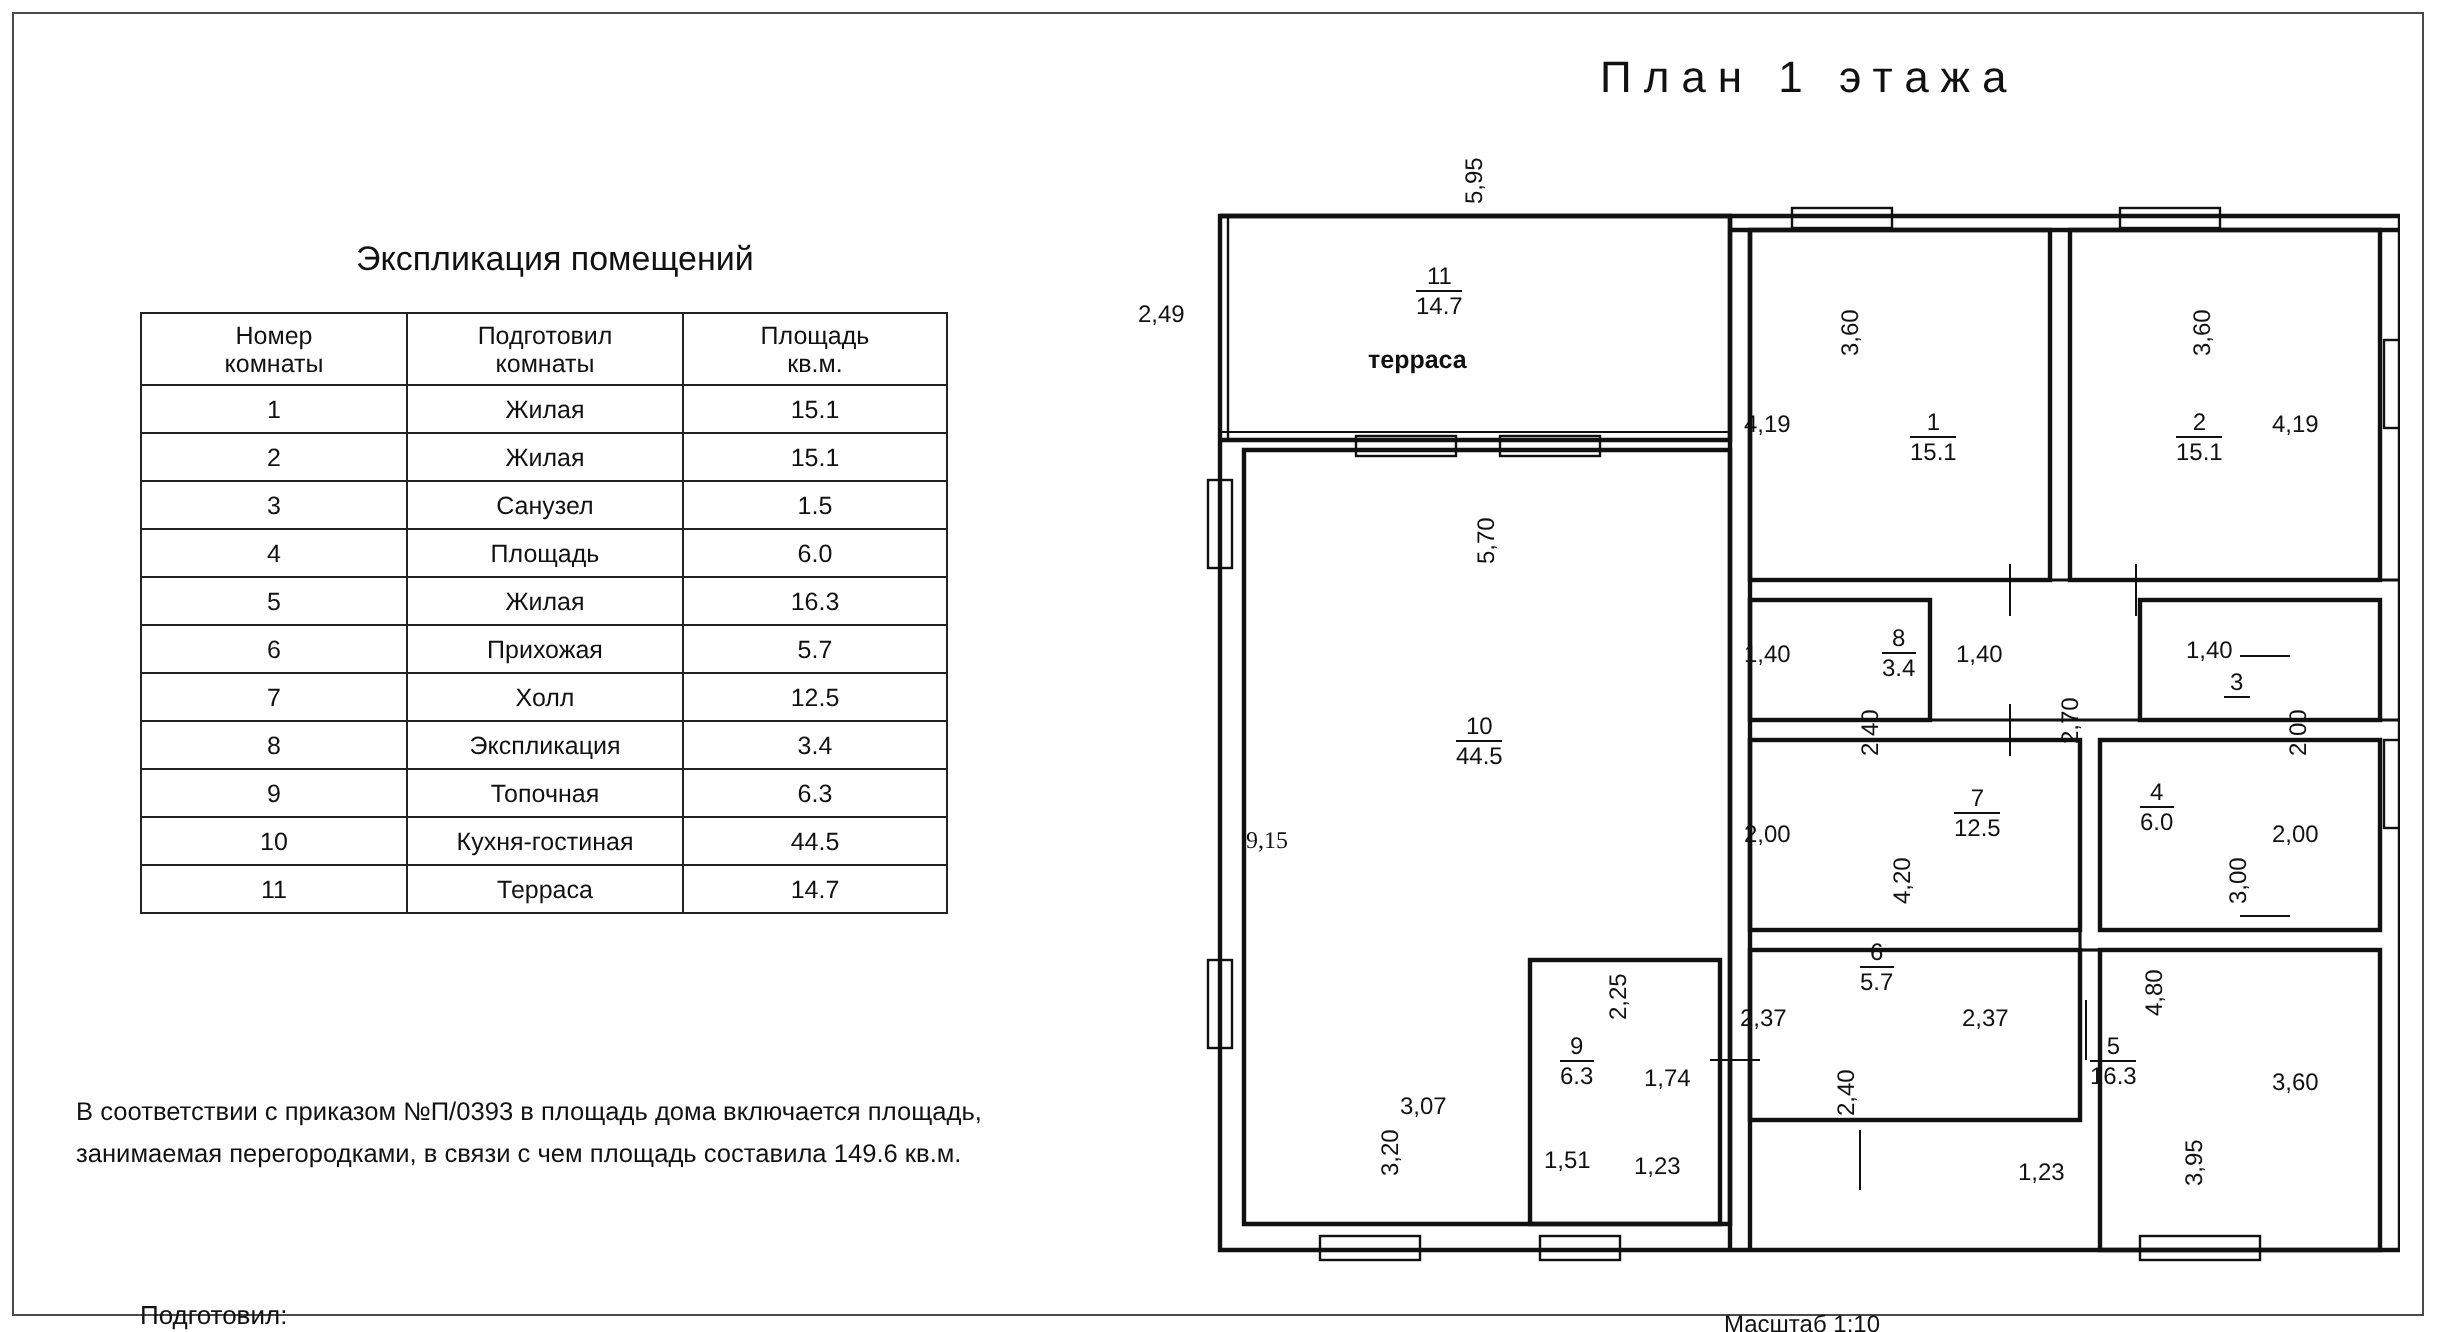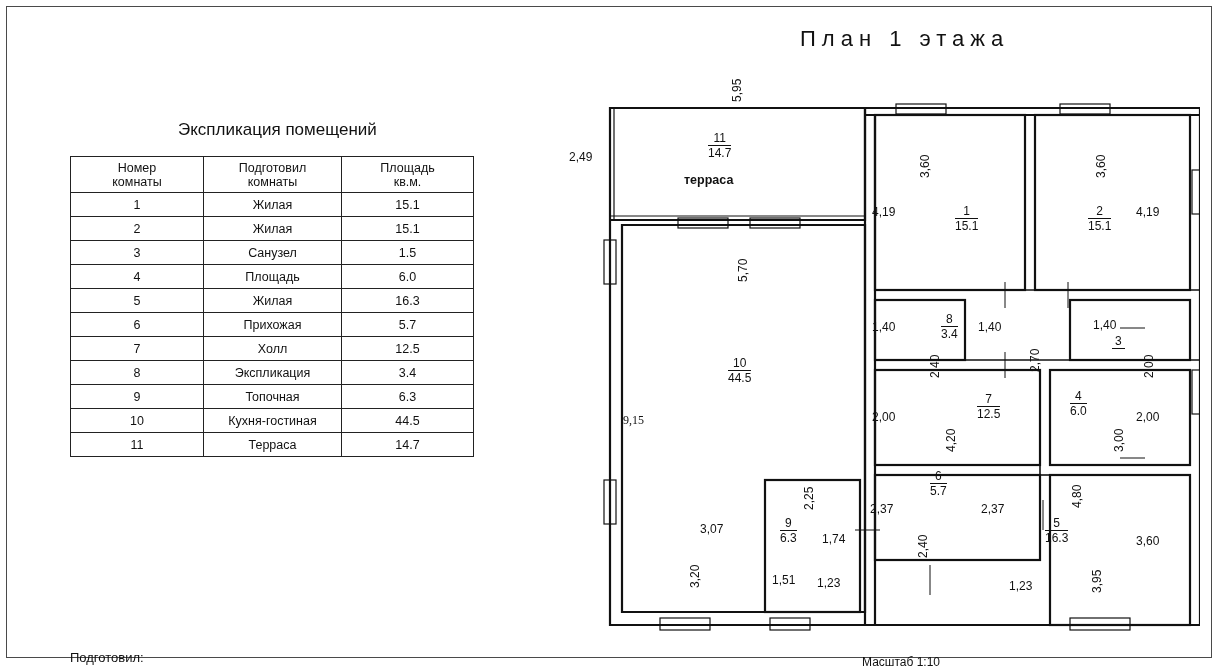--- a/index.html
+++ b/index.html
@@ -195,20 +195,22 @@
     </tr>
     <tr>
       <td class="c0">11</td>
       <td class="c1">Терраса</td>
       <td class="c2">14.7</td>
     </tr>
   </tbody>
 </table>
 
 <div class="note">
+  <div>В соответствии с приказом №П/0393 в площадь дома включается площадь,</div>
+  <div>занимаемая перегородками, в связи с чем площадь составила 149.6 кв.м.</div>
 </div>
 
 <div class="prepared">Подготовил:</div>
 <div class="scale-note">Масштаб  1:10</div>
 
 <div id="plan">
   <svg width="600" height="600" viewBox="0 0 600 600">
     <g fill="none" stroke="#111" stroke-width="2.2">
 
       <path d="M10,48 L10,565 L600,565 L600,48 Z"></path>
@@ -328,21 +330,21 @@
   <div class="dim" style="left:536px; top:145px;">4,19</div>
   <div class="dim" style="left:272px; top:260px;">1,40</div>
   <div class="dim" style="left:378px; top:260px;">1,40</div>
   <div class="dim" style="left:493px; top:258px;">1,40</div>
   <div class="dim" style="left:23px; top:353px;font-family:Liberation Serif, serif;">9,15</div>
   <div class="dim" style="left:272px; top:350px;">2,00</div>
   <div class="dim" style="left:536px; top:350px;">2,00</div>
   <div class="dim" style="left:270px; top:442px;">2,37</div>
   <div class="dim" style="left:381px; top:442px;">2,37</div>
   <div class="dim" style="left:222px; top:472px;">1,74</div>
-  <div class="dim" style="left:100px; top:462px;text-align:center;">3,07</div>
+  <div class="dim" style="left:100px; top:486px;text-align:center;">3,07</div>
   <div class="dim" style="left:536px; top:474px;">3,60</div>
   <div class="dim" style="left:172px; top:513px;">1,51</div>
   <div class="dim" style="left:217px; top:516px;">1,23</div>
   <div class="dim" style="left:409px; top:519px;">1,23</div>
 
   
   <div class="dim vert" style="left:130px; top:42px;">5,95</div>
   <div class="dim vert" style="left:318px; top:118px;">3,60</div>
   <div class="dim vert" style="left:494px; top:118px;">3,60</div>
   <div class="dim vert" style="left:136px; top:222px;">5,70</div>

